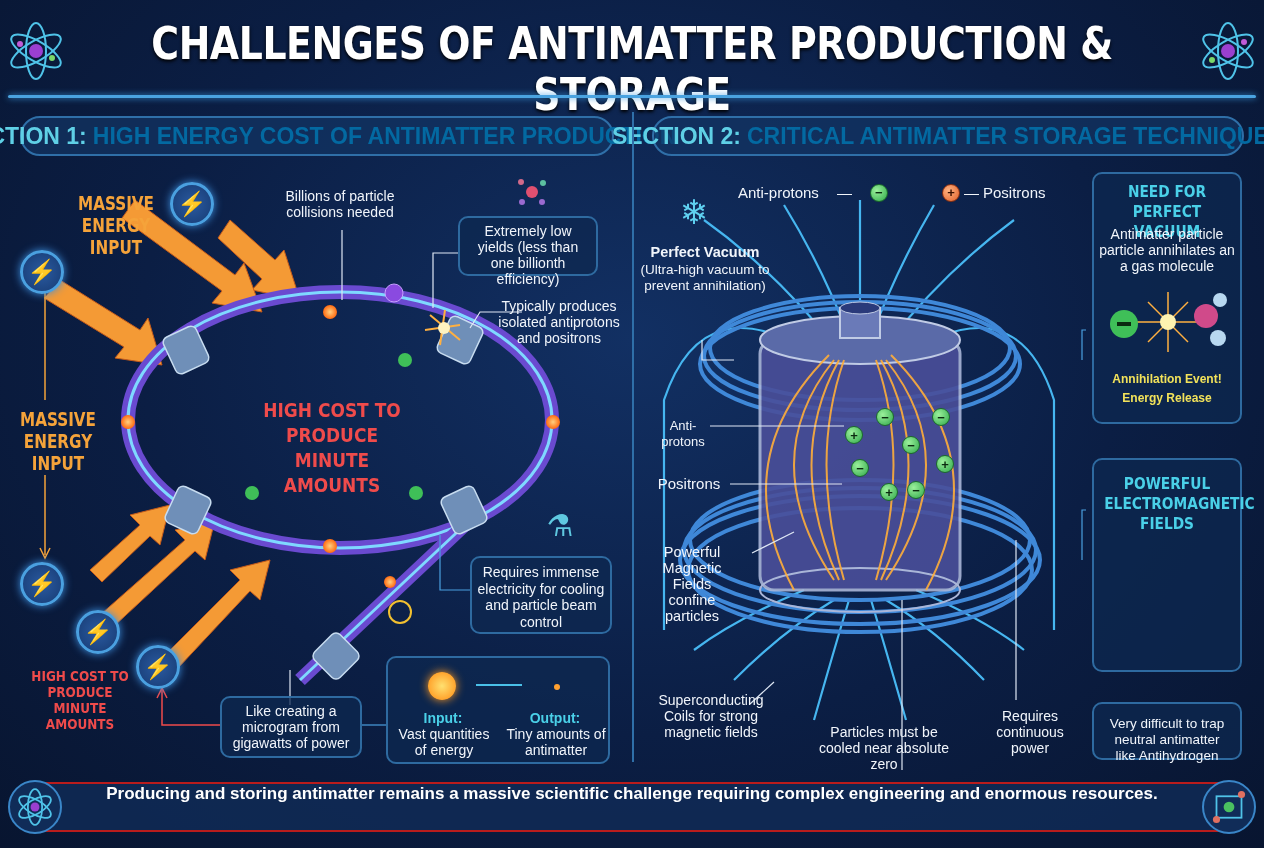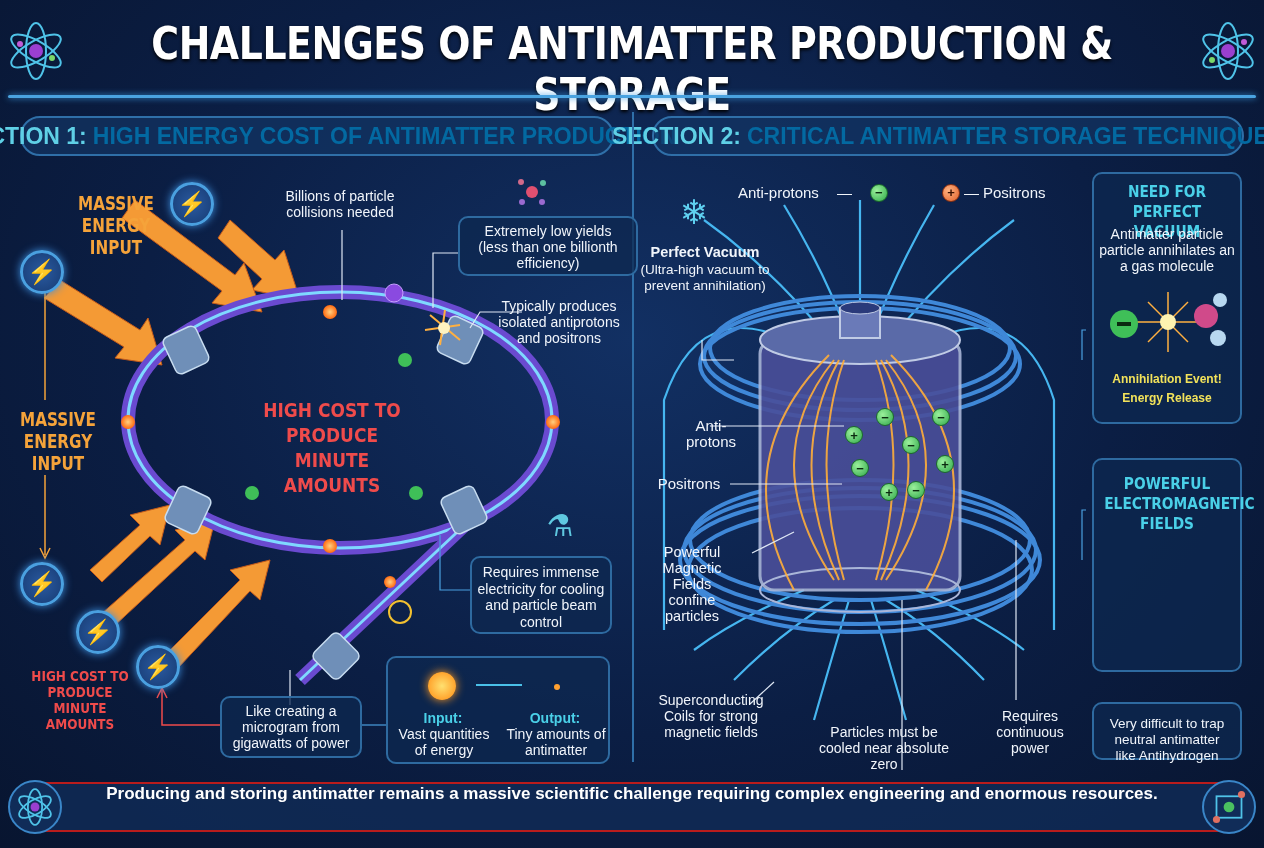--- a/index.html
+++ b/index.html
@@ -142,21 +142,21 @@
 
 <div class="abs bolt" style="left:170px;top:182px">⚡</div>
 <div class="abs bolt" style="left:20px;top:250px">⚡</div>
 <div class="abs bolt" style="left:20px;top:562px">⚡</div>
 <div class="abs bolt" style="left:76px;top:610px">⚡</div>
 <div class="abs bolt" style="left:136px;top:645px">⚡</div>
 
 <div class="abs orange" style="left:68px;top:192px;width:96px">MASSIVE ENERGY INPUT</div>
 <div class="abs orange" style="left:10px;top:408px;width:96px">MASSIVE ENERGY INPUT</div>
 <div class="abs lbl" style="left:272px;top:188px;width:136px">Billions of particle collisions needed</div>
-<div class="abs box lbl" style="left:458px;top:216px;width:180px;height:60px;padding:5px 14px">Extremely low yields (less than one billionth efficiency)</div>
+<div class="abs box lbl" style="left:458px;top:216px;width:140px;height:60px;padding:5px 14px">Extremely low yields (less than one billionth efficiency)</div>
 <div class="abs lbl" style="left:498px;top:298px;width:122px">Typically produces isolated antiprotons and positrons</div>
 <div class="abs red" style="left:232px;top:398px;width:200px;font-size:20px;line-height:25px;transform:scaleX(.85)">HIGH COST TO PRODUCE MINUTE AMOUNTS</div>
 <div class="abs red" style="left:14px;top:668px;width:132px;font-size:14px;line-height:16px;transform:scaleX(.86)">HIGH COST TO PRODUCE MINUTE AMOUNTS</div>
 <div class="abs" style="left:540px;top:508px;width:40px;height:42px;color:#5fc8e0;font-size:30px;text-align:center">⚗</div>
 <div class="abs box lbl" style="left:470px;top:556px;width:142px;height:78px;padding:6px 5px;line-height:16.5px">Requires immense electricity for cooling and particle beam control</div>
 <div class="abs box lbl" style="left:220px;top:696px;width:142px;height:62px;padding:5px 6px">Like creating a microgram from gigawatts of power</div>
 <div class="abs box" style="left:386px;top:656px;width:224px;height:108px">
   <div class="abs" style="left:40px;top:14px;width:28px;height:28px;border-radius:50%;background:radial-gradient(circle,#ffe070,#ff8a10);box-shadow:0 0 10px #ff9a20"></div>
   <div class="abs" style="left:88px;top:26px;width:46px;height:2px;background:#4ac0e8"></div>
   <div class="abs" style="left:166px;top:26px;width:6px;height:6px;border-radius:50%;background:#ffa030"></div>
@@ -249,21 +249,21 @@
 </div>
 <div class="abs lbl" style="left:942px;top:184px;font-size:15px;display:flex;align-items:center;gap:4px">
   <span class="chg pos">+</span>
     <span>—</span>
   <span>Positrons</span>
 </div>
 
 <div class="abs" style="left:676px;top:192px;width:36px;height:40px;color:#5fd0f0;font-size:34px;text-align:center">❄</div>
 <div class="abs lbl" style="left:640px;top:244px;width:130px;font-weight:bold;font-size:14.5px">Perfect Vacuum</div>
 <div class="abs lbl" style="left:640px;top:262px;width:130px;font-size:13.5px">(Ultra-high vacuum to prevent annihilation)</div>
-<div class="abs lbl" style="left:682px;top:418px;width:58px;font-size:15px">Anti- protons</div>
+<div class="abs lbl" style="left:654px;top:418px;width:58px;font-size:13px">Anti- protons</div>
 <div class="abs lbl" style="left:650px;top:476px;width:78px;font-size:15px">Positrons</div>
 <div class="abs lbl" style="left:650px;top:544px;width:84px;font-size:14.5px">Powerful Magnetic Fields confine particles</div>
 <div class="abs lbl" style="left:656px;top:692px;width:110px">Superconducting Coils for strong magnetic fields</div>
 <div class="abs lbl" style="left:818px;top:724px;width:132px">Particles must be cooled near absolute zero</div>
 <div class="abs lbl" style="left:990px;top:708px;width:80px">Requires continuous power</div>
 
 <div class="abs box" style="left:1092px;top:172px;width:150px;height:252px">
   <div class="abs ctitle" style="left:0;top:8px;width:146px;font-size:16px;line-height:20px;transform:scaleX(.86)">NEED FOR PERFECT VACUUM</div>
   <div class="abs lbl" style="left:4px;top:52px;width:138px">Antimatter particle particle annihilates an a gas molecule</div>
   <svg class="abs" style="left:10px;top:108px" width="128" height="78">

